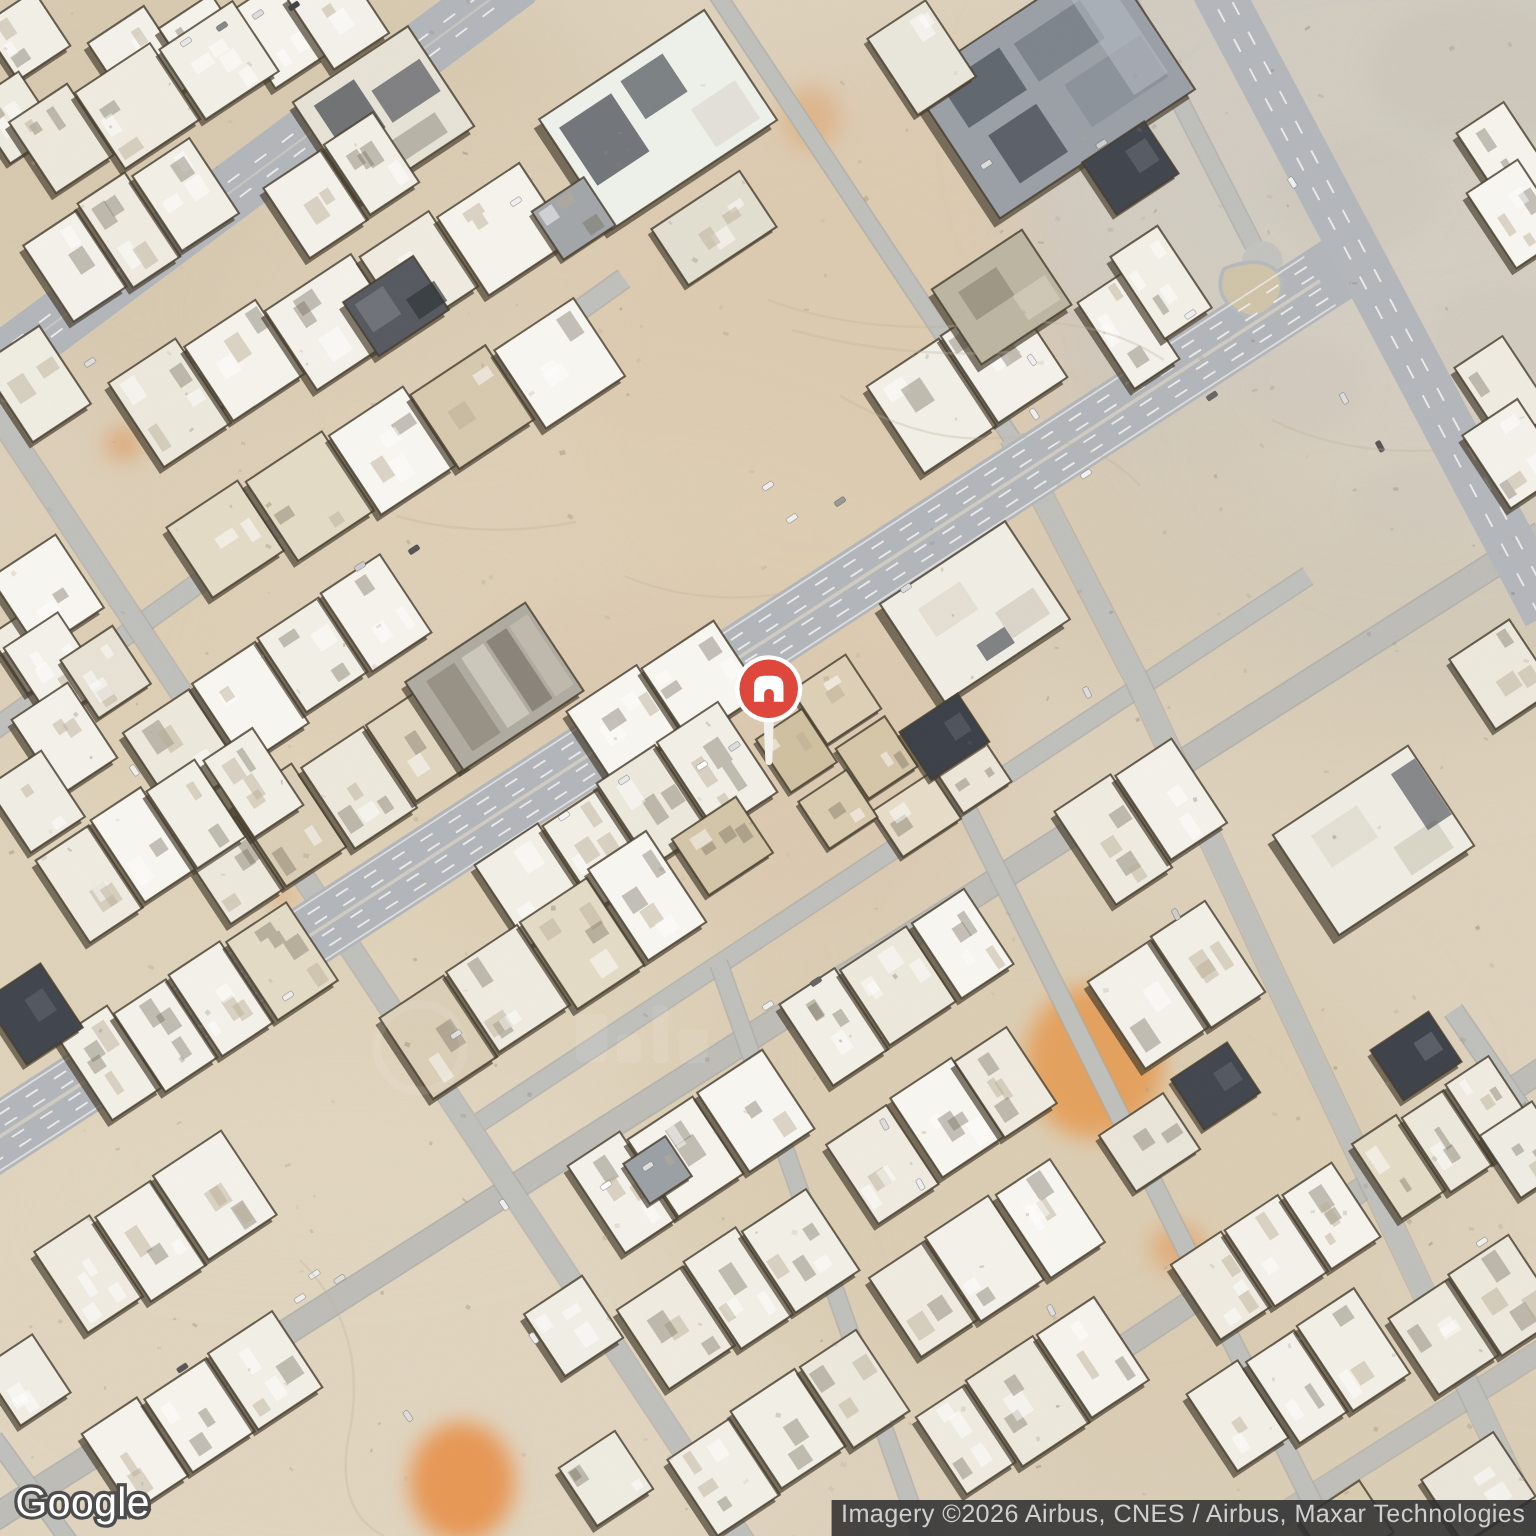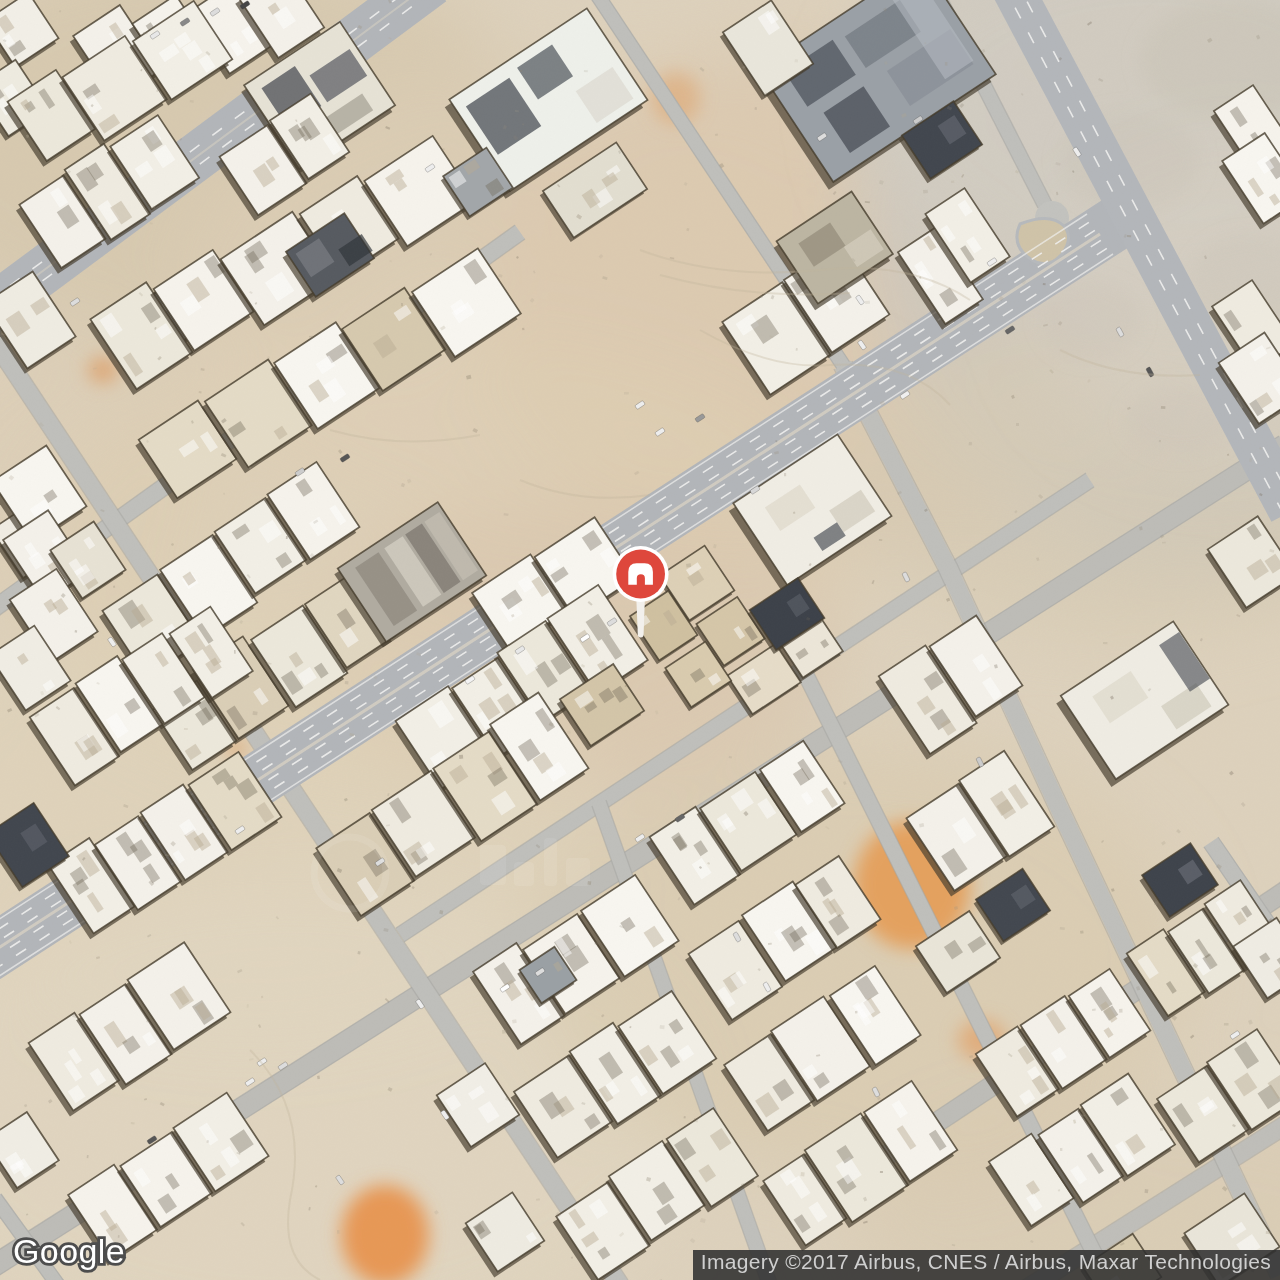--- a/index.html
+++ b/index.html
@@ -1713,13 +1713,13 @@
 <g>
 <path d="M 636.3 598 L 644.9 598 L 643.6 634.5 a 2.9 2.9 0 0 1 -5.8 0 Z" fill="#f2f0ec"></path>
 <circle cx="640.6" cy="574" r="28" fill="#ffffff"></circle>
 <circle cx="640.6" cy="574" r="24.4" fill="#de473c"></circle>
 <path d="M 628.3 584.8 L 628.3 572.0 Q 628.3 563.2 636.6 563.2 L 644.6 563.2 Q 652.9 563.2 652.9 572.0 L 652.9 584.8 L 644.9 584.8 L 644.9 578.3 A 4.05 4.05 0 0 0 636.8 578.3 L 636.8 584.8 Z" fill="#ffffff"></path>
 </g>
 
 <text x="13" y="1263" font-family="Liberation Sans, sans-serif" font-size="34" fill="#ffffff" stroke="#4d4d4d" stroke-width="5.5" paint-order="stroke" letter-spacing="0.4">Google</text>
 </svg>
 
-<div class="attr">Imagery ©2017 Airbus, CNES / Airbus, Maxar Technologies</div>
+<div class="attr">Imagery ©2026 Airbus, CNES / Airbus, Maxar Technologies</div>
 
 </body></html>

